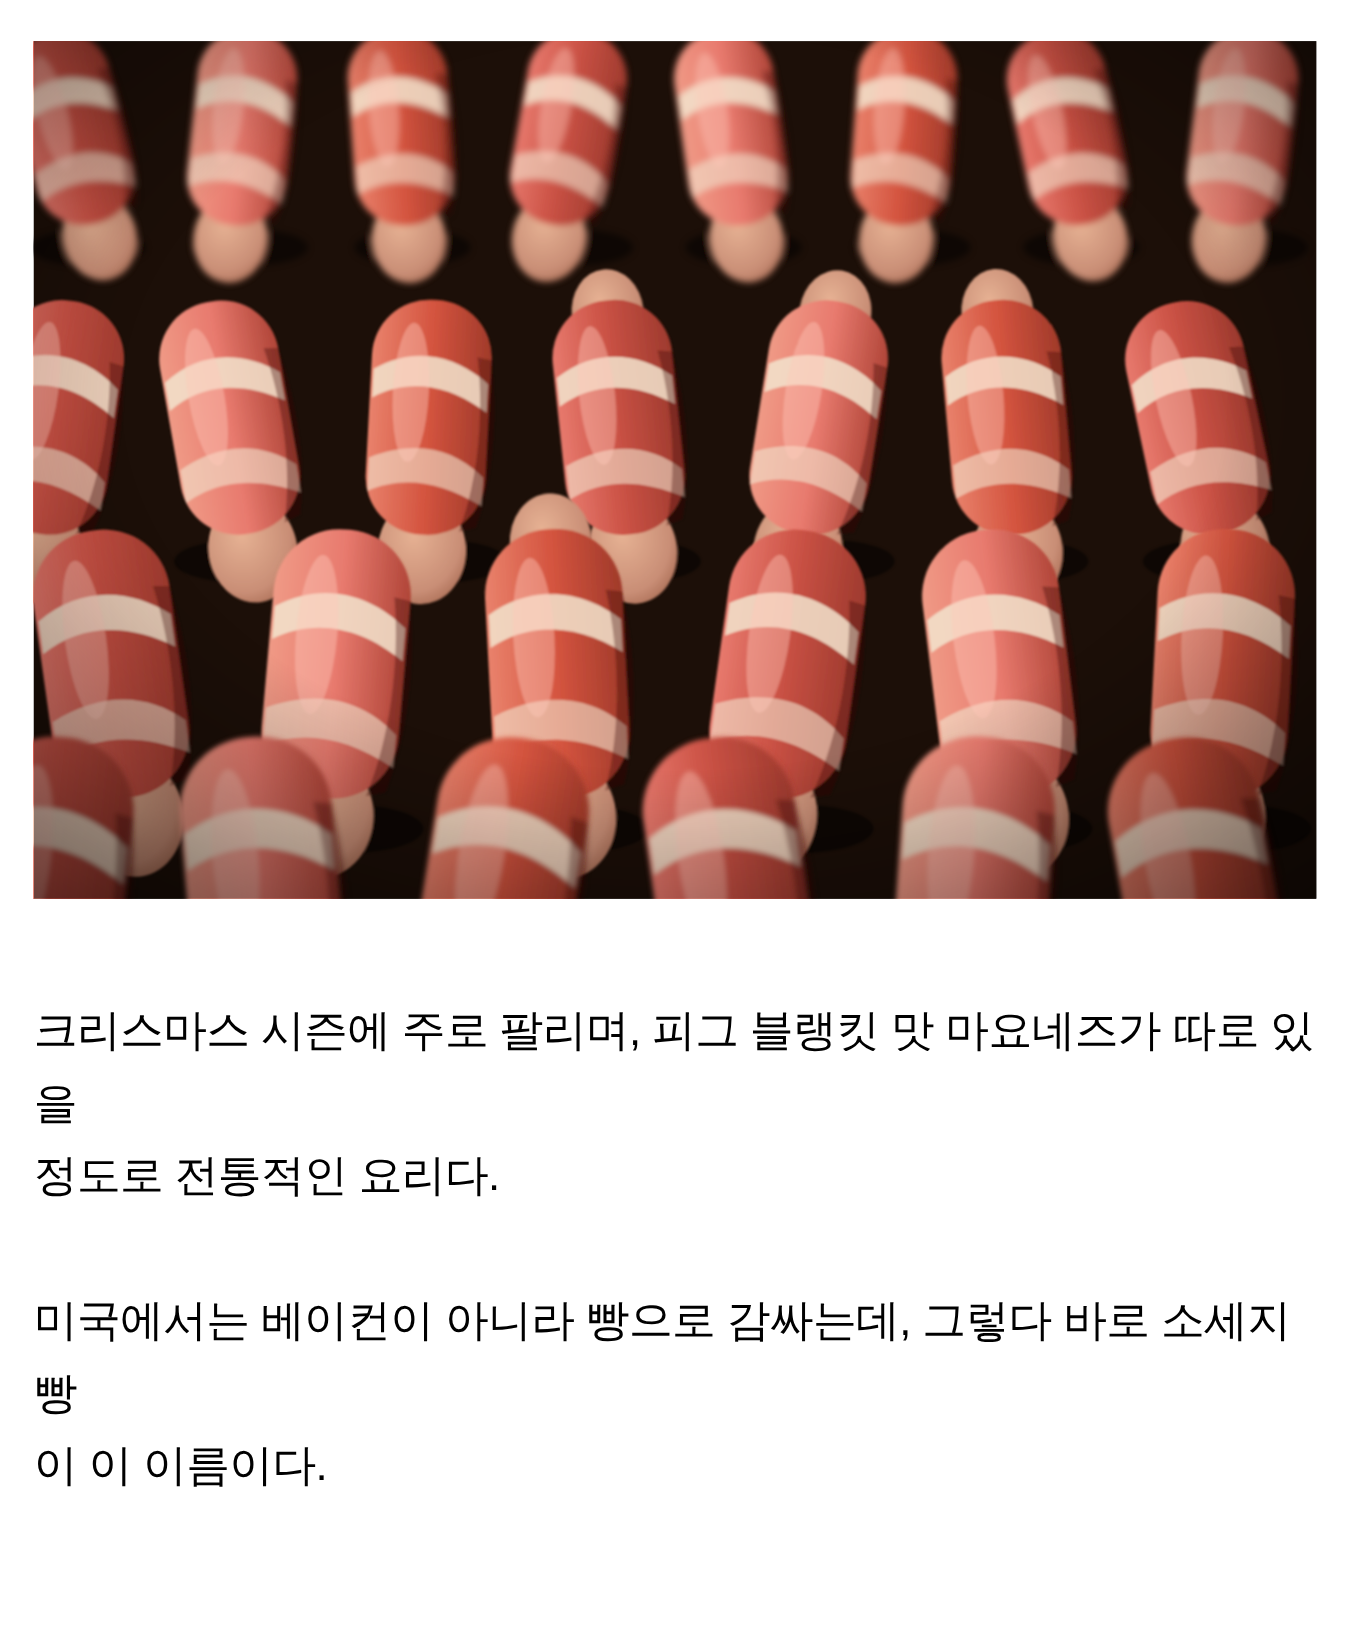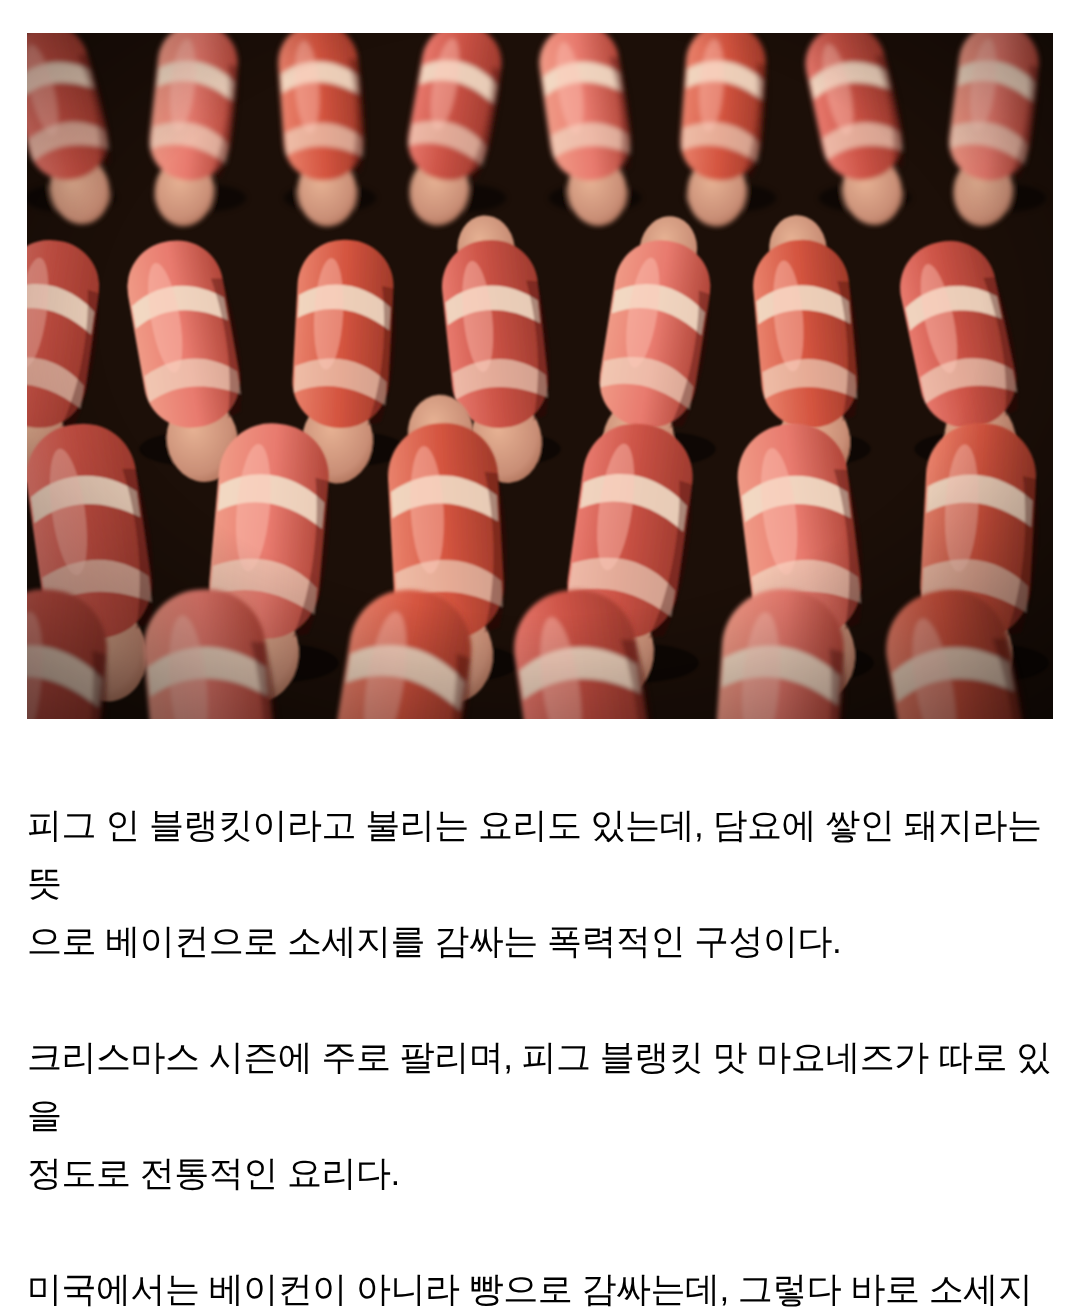--- a/index.html
+++ b/index.html
@@ -344,21 +344,19 @@
             <path d="M -48 16 C -8 -2 24 6 48 28 L 48 52 C 12 32 -20 30 -48 44 Z" fill="#f2e4ce" opacity="0.6"></path>
             <ellipse cx="-16" cy="-40" rx="15" ry="58" fill="#ffc9ba" opacity="0.42"></ellipse>
             <path d="M 50 -70 C 58 -20 56 30 44 70 L 30 74 C 44 30 46 -25 38 -72 Z" fill="rgb(60 10 5 / 0.35)"></path>
           </g>
         </g>
         <rect width="1026" height="686" fill="url(#gVig)"></rect>
       </svg>
   </figure>
 
   <div class="article">
-    <p>피그 인 블랭킷이라고 불리는 요리도 있는데, 담요에 쌓인 돼지라는 뜻
-으로 베이컨으로 소세지를 감싸는 폭력적인 구성이다.</p>
     <p>크리스마스 시즌에 주로 팔리며, 피그 블랭킷 맛 마요네즈가 따로 있을
 정도로 전통적인 요리다.</p>
     <p>미국에서는 베이컨이 아니라 빵으로 감싸는데, 그렇다 바로 소세지 빵
 이 이 이름이다.</p>
   </div>
 
 </div>
 
 </body></html>

